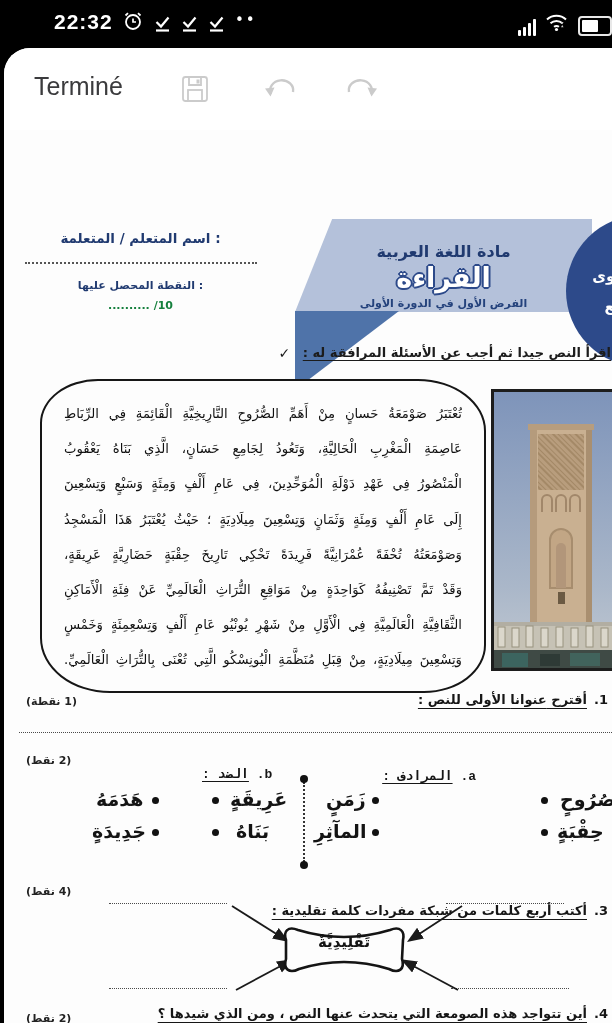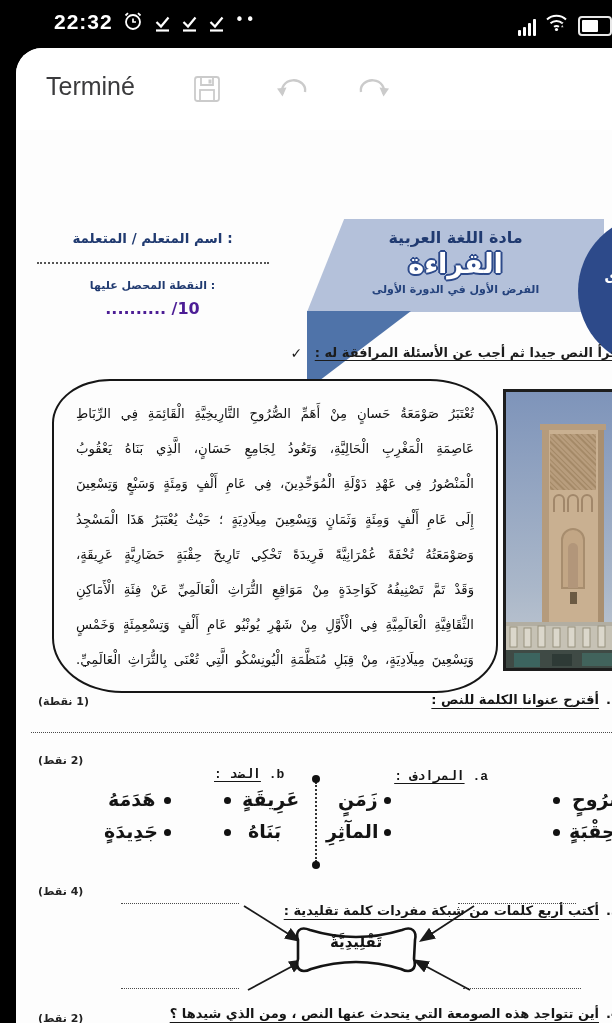--- a/index.html
+++ b/index.html
@@ -12,51 +12,51 @@
   .sb-left-icons{position:absolute;left:122px;top:10px;display:flex;align-items:center;gap:10px;height:26px;}
   .chk{width:17px;height:19px;position:relative;}
   .chk svg{display:block;}
   .sb-dots{color:#fff;font-size:15px;letter-spacing:2px;margin-top:-6px;}
   .sb-right-icons{position:absolute;right:0;top:12px;display:flex;align-items:flex-end;gap:9px;}
   .sig{display:flex;align-items:flex-end;gap:2px;height:18px;}
   .sig i{display:block;width:3px;background:#fff;border-radius:1px;}
   .battery{width:30px;height:16px;border:2px solid #e8e8e8;border-radius:4px;background:#000;position:relative;}
   .battery i{position:absolute;left:2px;top:2px;bottom:2px;width:16px;background:#fff;border-radius:1px;}
   
-  .surface{position:absolute;left:16px;top:48px;width:508px;height:975px;background:#fdfdfd;
+  .surface{position:absolute;left:4px;top:48px;width:508px;height:975px;background:#fdfdfd;
            border-radius:26px 0 0 0;}
   .toolbar{position:absolute;left:0;top:0;width:612px;height:82px;background:#fff;
            border-radius:26px 0 0 0;border-bottom:1px solid #e6e6e6;}
   .tb-done{position:absolute;left:30px;top:24px;font-size:25px;color:#3b3b3d;
            font-family:"Liberation Sans",sans-serif;cursor:pointer;}
   .tb-ico{position:absolute;top:22px;width:38px;height:38px;display:flex;align-items:center;justify-content:center;}
   .tb-save{left:172px;} .tb-undo{left:258px;} .tb-redo{left:338px;}
   
   .doc{position:absolute;left:0;top:82px;width:612px;height:893px;background:#fdfdfd;}
   
   .band{position:absolute;left:291px;top:89px;width:297px;height:93px;background:#b4c1da;
         clip-path:polygon(12.5% 0,100% 0,100% 100%,0 100%);text-align:center;
         padding-top:0;box-sizing:border-box;}
-  .band-subject{margin-top:9px;font-size:16px;font-weight:bold;color:#203a70;}
+  .band-subject{margin-top:23px;font-size:16px;font-weight:bold;color:#203a70;}
   .band-title{font-size:27px;font-weight:bold;color:#fff;line-height:34px;
       text-shadow:-2px 0 #2d4a8a,2px 0 #2d4a8a,0 -2px #2d4a8a,0 2px #2d4a8a,
                   -1px -1px #2d4a8a,1px 1px #2d4a8a,1px -1px #2d4a8a,-1px 1px #2d4a8a;}
   .band-term{font-size:11px;font-weight:bold;color:#24427c;margin-top:2px;}
   .fold{position:absolute;left:291px;top:181px;width:104px;height:79px;background:#4f73a9;
         clip-path:polygon(0 0,100% 0,0 100%);}
   .level-circle{position:absolute;left:562px;top:85px;width:152px;height:152px;border-radius:50%;
         background:#2d4a8a;color:#fff;}
   .level-inner{position:absolute;left:0;top:0;width:118px;height:152px;display:flex;flex-direction:column;
         align-items:center;justify-content:center;gap:12px;font-size:15px;font-weight:bold;}
   
   .idblock{position:absolute;left:15px;top:100px;width:243px;text-align:center;}
   .id-label{font-size:13.5px;font-weight:bold;color:#203a70;}
   .id-dotline{margin:14px auto 0;width:232px;border-bottom:2px dotted #555;height:2px;}
   .score-label{font-size:11px;font-weight:bold;color:#203a70;margin-top:15px;}
-  .score-value{font-size:16px;font-weight:bold;color:#4c1d95;margin-top:7px;}
+  .score-value{font-size:11px;font-weight:bold;color:#15803d;margin-top:7px;}
   
   .instruction{position:absolute;right:5px;top:214px;direction:rtl;font-size:13px;font-weight:600;
         color:#1c1c1c;white-space:nowrap;}
   .instruction .txt{text-decoration:underline;text-underline-offset:3px;margin-top:11px;}
   .instruction .chkmark{margin-right:8px;display:inline-block;transform:translateY(1px);font-size:14px;}
   
   .bubble{position:absolute;left:36px;top:249px;width:446px;height:314px;box-sizing:border-box;
         border:2.5px solid #161616;border-radius:58px 68px 62px 70px / 44px 52px 48px 55px;
         padding:15px 22px 10px;overflow:hidden;background:#fdfdfd;}
   .pline{direction:rtl;white-space:nowrap;text-align:justify;text-align-last:justify;
@@ -253,21 +253,21 @@
 
           <rect x="0" y="258" width="122" height="21" fill="#3f4a45"></rect>
           <rect x="8" y="261" width="26" height="14" fill="#3c645f"></rect>
           <rect x="46" y="262" width="20" height="12" fill="#2e3a36"></rect>
           <rect x="76" y="261" width="30" height="13" fill="#41635c"></rect>
         </svg>
       </div>
 
       <div class="marks" style="left:22px;top:565px;">(1 نقطة)</div>
       <div class="stem" style="right:8px;top:562px;">
-        <span class="qnum">1.</span><span class="u"><span>أقترح </span><b>عنوانا</b><span> الكلمة للنص :</span></span>
+        <span class="qnum">1.</span><span class="u"><span>أقترح </span><b>عنوانا</b><span> الأولى للنص :</span></span>
       </div>
       <div class="ansline" style="left:15px;right:0;top:600px;"></div>
 
       <div class="marks" style="left:22px;top:624px;">(2 نقط)</div>
 
       <div class="mlabel" style="right:140px;top:638px;">
         <span>a.</span> <span class="u">المرادف :</span>
       </div>
       <div class="mlabel" style="left:198px;top:636px;">
         <span>b.</span> <span class="u">الضد :</span>

